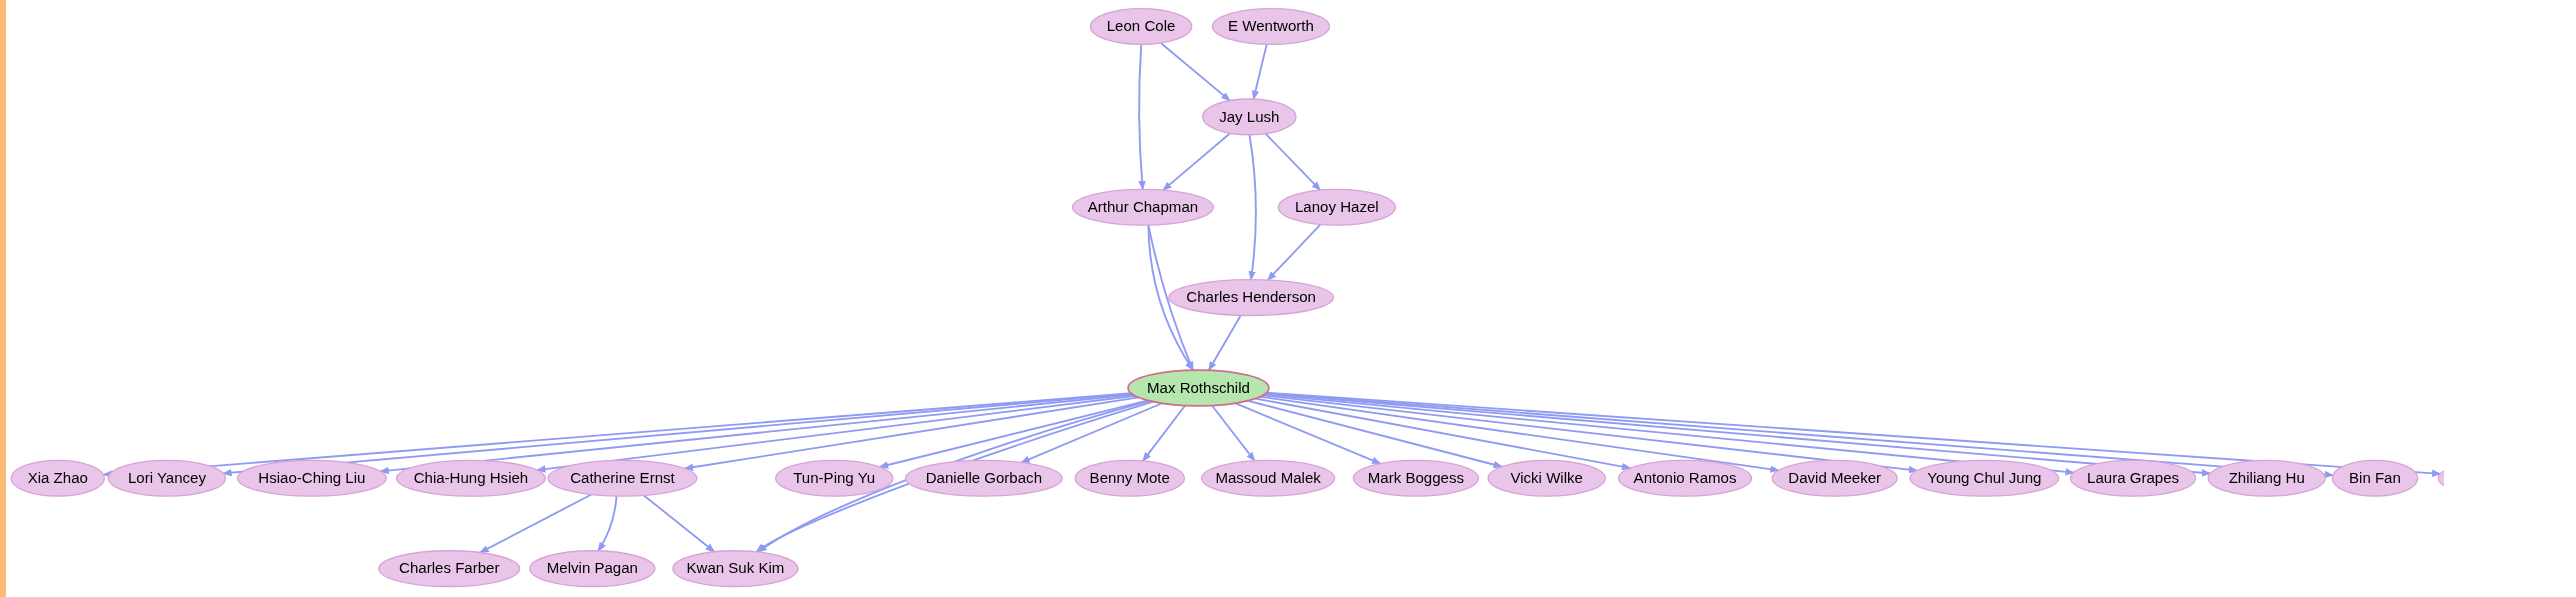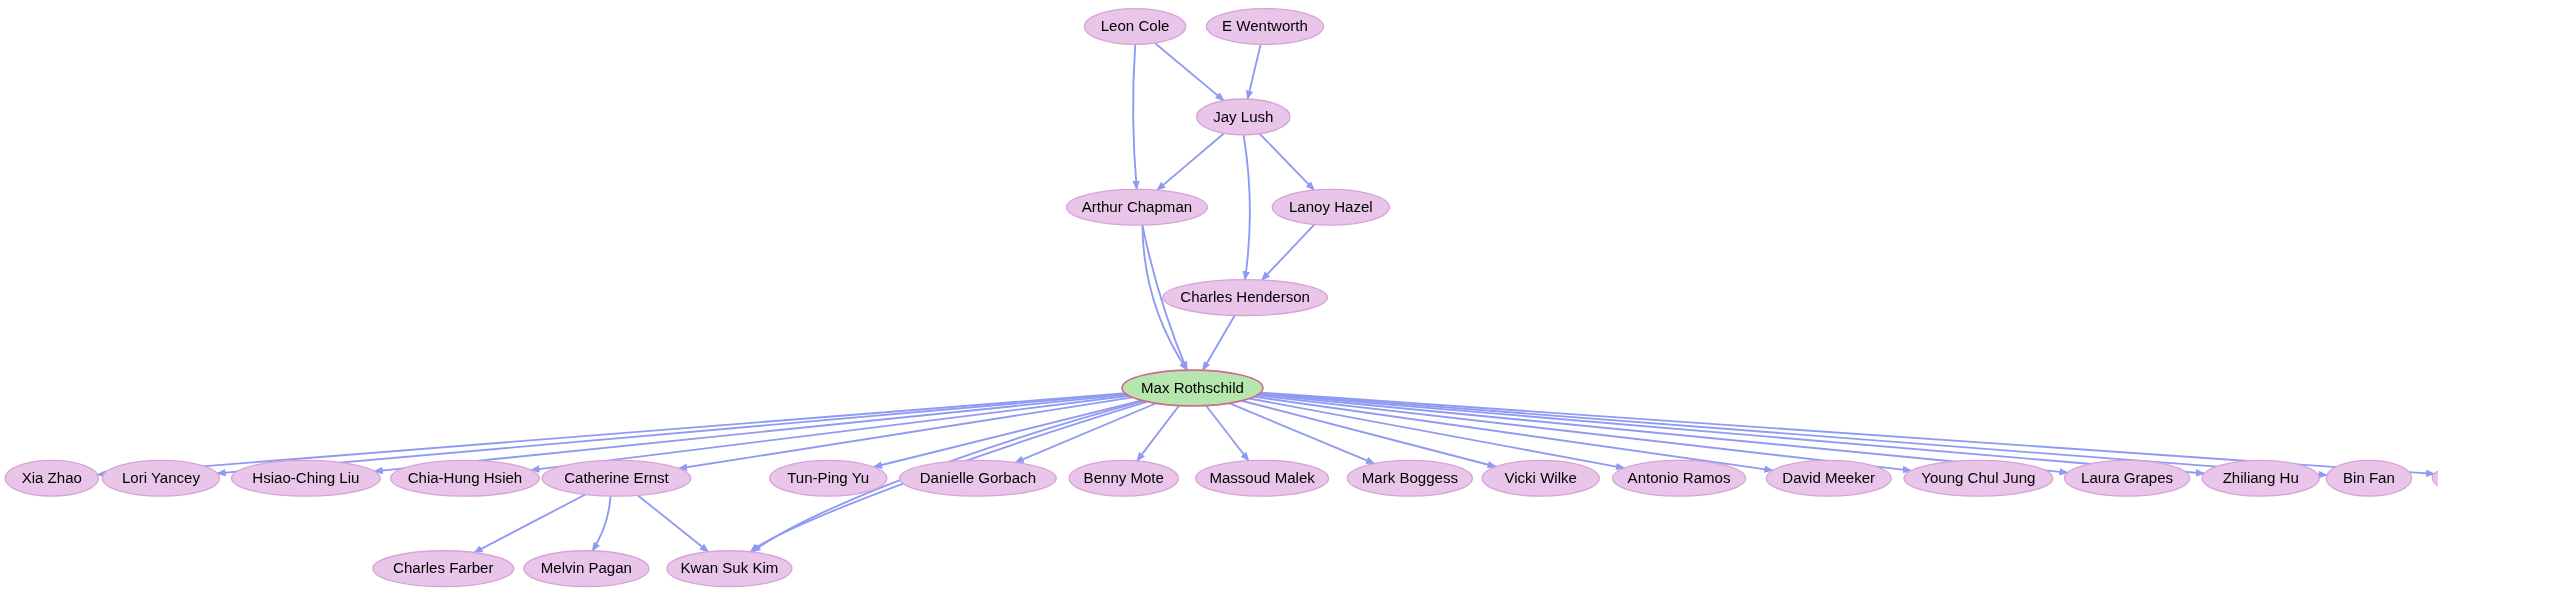--- a/index.html
+++ b/index.html
@@ -5,20 +5,21 @@
   html, body {
     margin: 0;
     padding: 0;
     background: #ffffff;
   }
   .viewport {
     width: 2438px;
     height: 598px;
     overflow: hidden;
     background: #fdba74;
+    padding-left: 6px;
   }
   svg {
     display: block;
   }
   svg text {
     font-family: "Liberation Sans", sans-serif;
     font-size: 16px;
     pointer-events: none;
   }
   [data-name^="node-"] {

